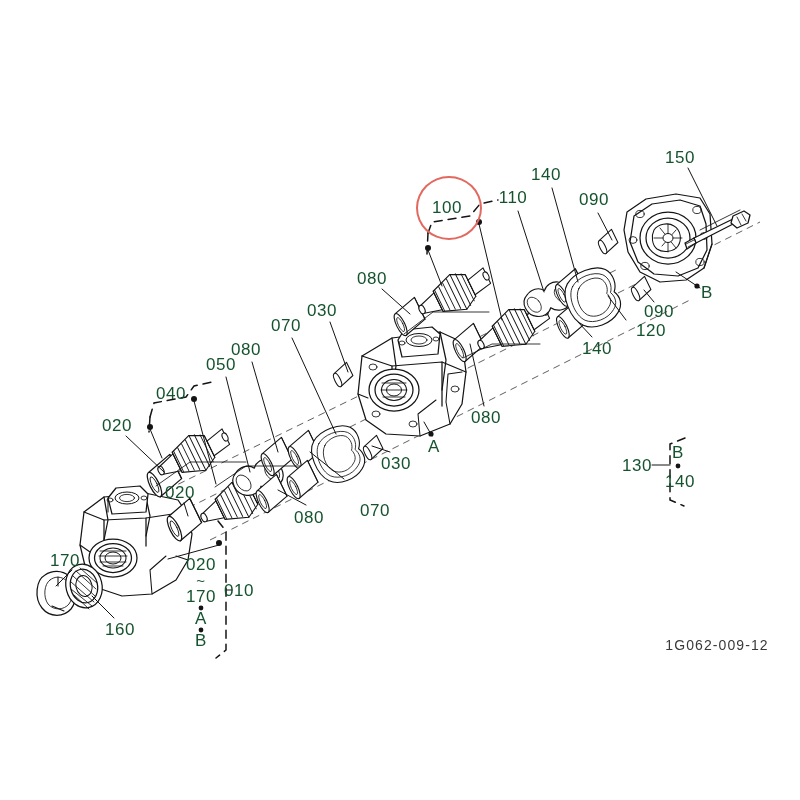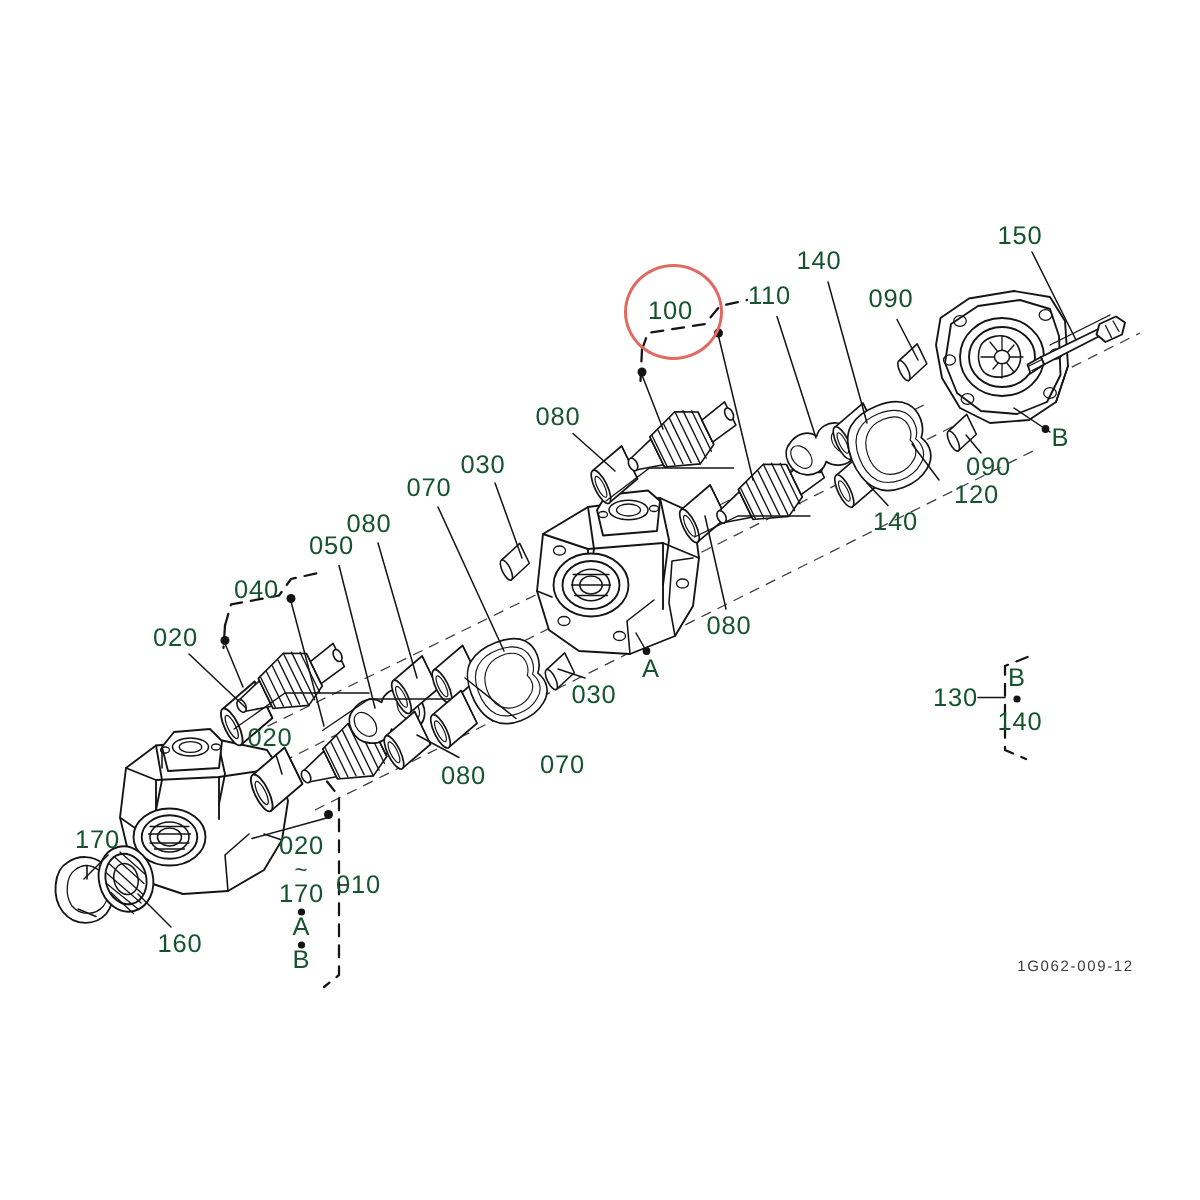--- a/index.html
+++ b/index.html
@@ -38,21 +38,21 @@
   }
   .lbl.alpha {
     font-size: 17px;
   }
   .lbl.tilde {
     font-size: 15px;
   }
   .diagram-id {
     position: absolute;
     font-family: "Liberation Sans", sans-serif;
-    font-size: 10px;
+    font-size: 14px;
     color: #3a3a3a;
     letter-spacing: 1.1px;
     white-space: nowrap;
     transform: translate(-50%, -50%);
     user-select: none;
   }
   .circle-hi {
     position: absolute;
     border: 2px solid #e2695f;
     border-radius: 50%;

